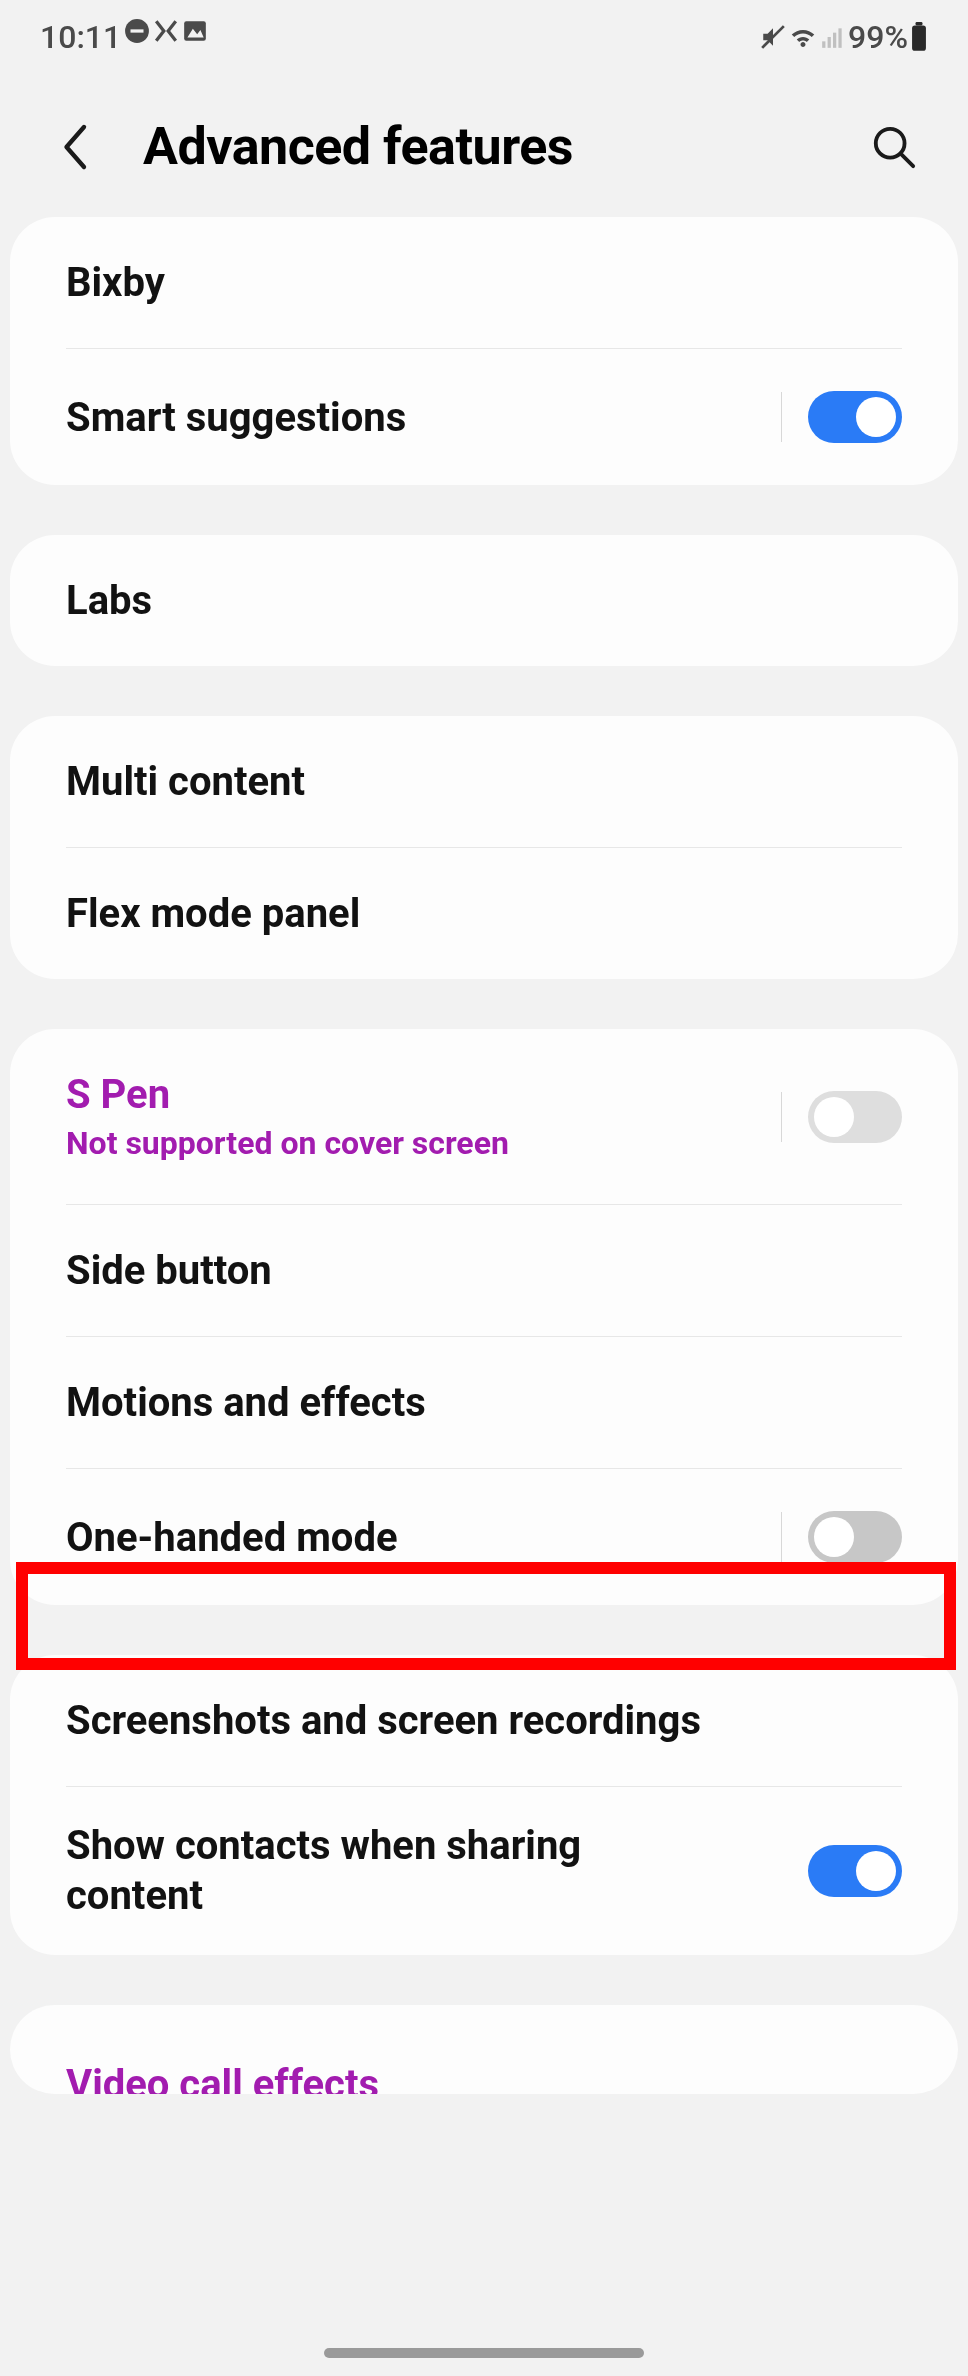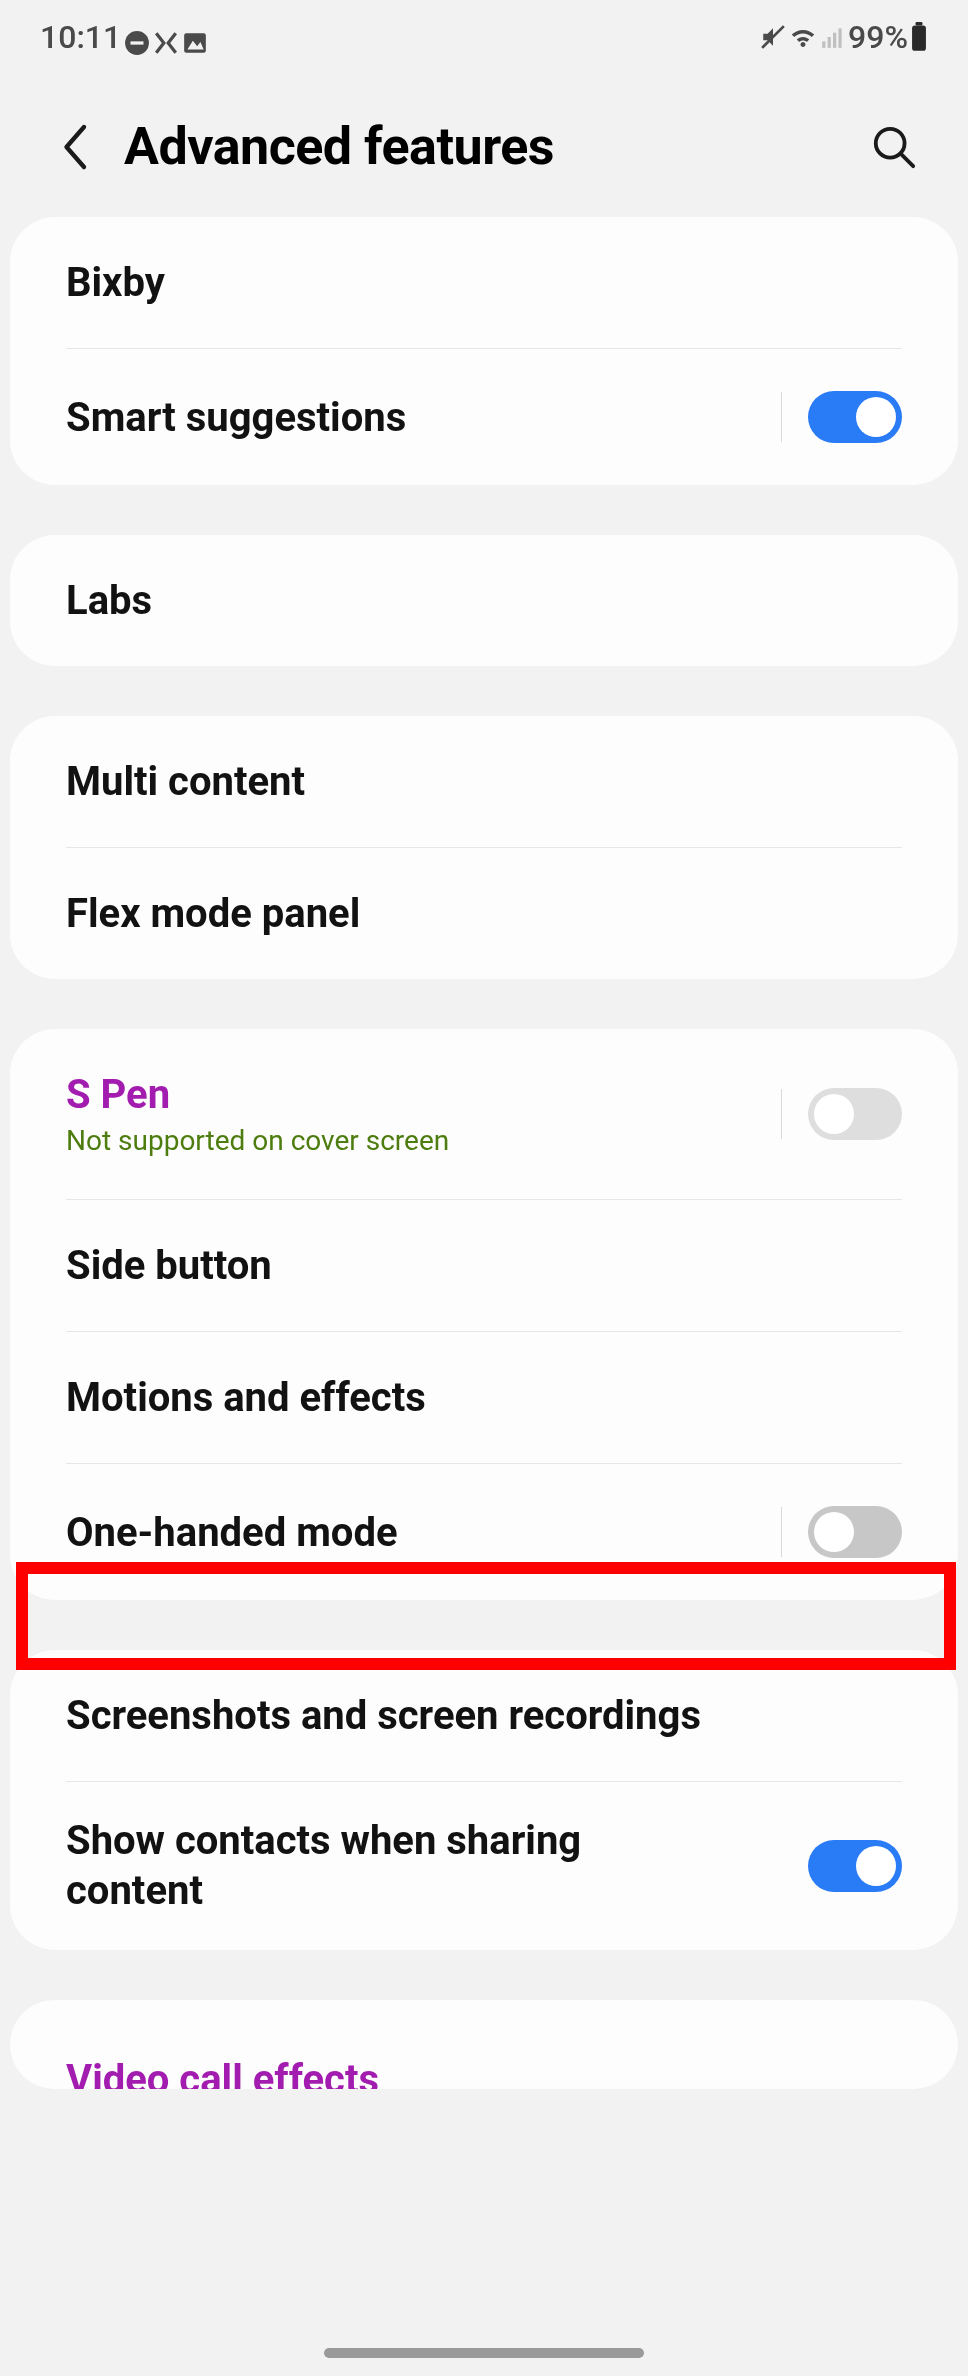--- a/index.html
+++ b/index.html
@@ -15,29 +15,30 @@
   
   .status-bar {
     display: flex;
     justify-content: space-between;
     align-items: center;
     padding: 18px 40px 10px 40px;
     font-size: 32px;
     color: #4a4a4a;
     font-weight: 500;
   }
-  .status-left { display: flex; align-items: flex-end; gap: 3px; }
+  .status-left { display: flex; align-items: flex-start; gap: 3px; }
   .status-right { display: flex; align-items: center; gap: 2px; }
   .status-icon { display: inline-flex; align-items: center; }
 
   
   .header {
     display: flex;
     align-items: center;
     padding: 50px 44px 40px 44px;
+    gap: 19px;
   }
   .back-btn {
     width: 60px;
     height: 60px;
     display: flex;
     align-items: center;
     justify-content: center;
     margin-right: 20px;
   }
   .page-title {
@@ -75,23 +76,24 @@
     display: flex;
     flex-direction: column;
     justify-content: center;
   }
   .row-label {
     font-size: 40px;
     font-weight: 700;
     color: #121212;
   }
   .row-sub {
-    font-size: 28px;
-    color: #4d7c0f;
+    font-size: 32px;
+    color: #a21caf;
     margin-top: 6px;
+    font-weight: bold;
   }
   .row.disabled .row-label { color: #a21caf; }
 
   .divider {
     height: 1px;
     background: #e7e7e7;
     margin: 0 56px;
   }
 
   

